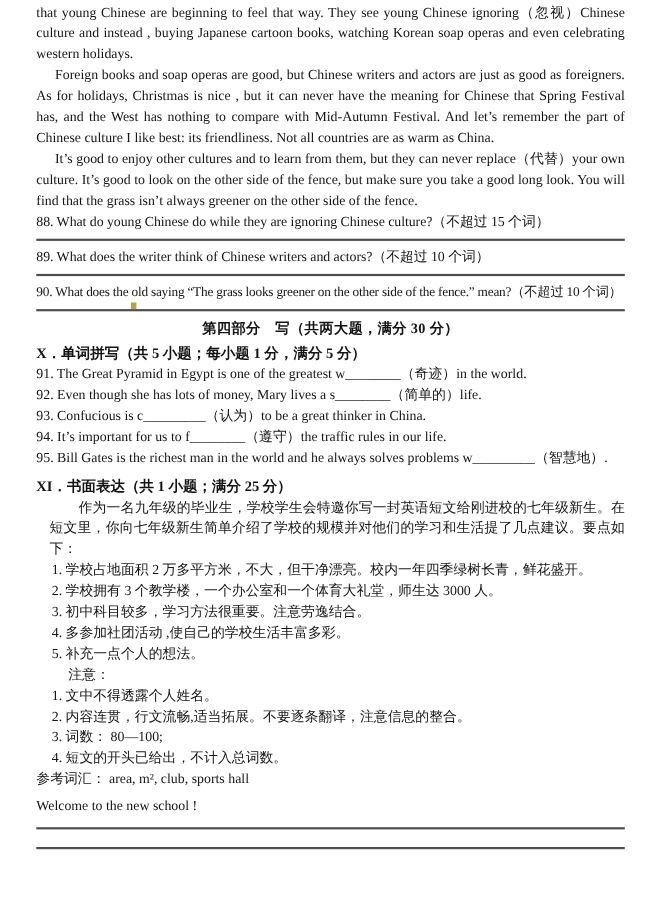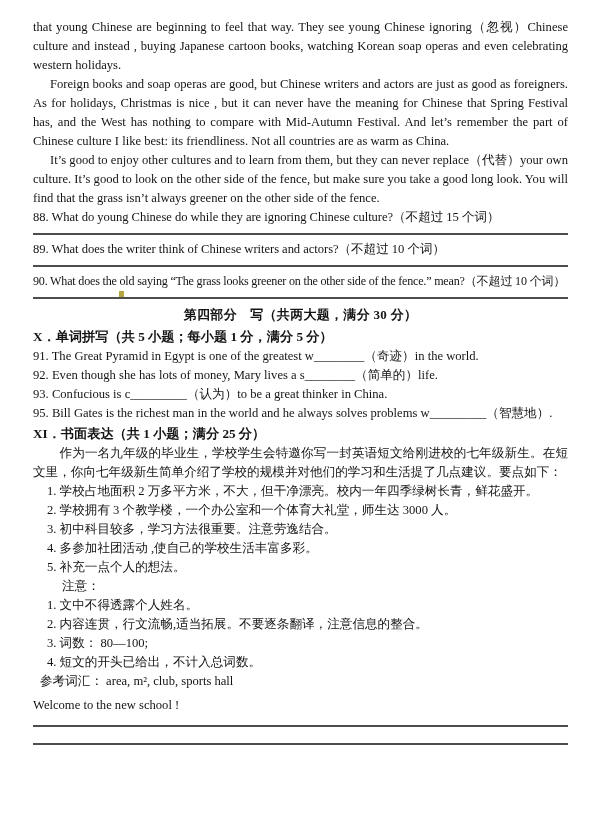--- a/index.html
+++ b/index.html
@@ -8,21 +8,21 @@
     background: #ffffff;
   }
   body {
     width: 600px;
     height: 815px;
     overflow: hidden;
     font-family: "Liberation Serif", "DejaVu Serif", serif;
     color: #141414;
   }
   .page {
-    padding: 18px 32px 0 33px;
+    padding: 2px 32px 0 33px;
   }
   p, h2, h3 {
     margin: 0;
     font-size: 12.6px;
     line-height: 19px;
     font-weight: normal;
   }
   .para {
     text-align: justify;
   }
@@ -58,36 +58,38 @@
     line-height: 22px;
     margin-top: 2px;
     letter-spacing: 0.3px;
   }
   .subsection {
     font-weight: bold;
     font-size: 13.2px;
     line-height: 21px;
   }
   .subsection.xi {
+    margin-top: 5px;
   }
   .item {
     white-space: nowrap;
   }
   .cn-indent {
     text-indent: 2.1em;
     text-align: justify;
+    margin-left: 12px;
   }
   .point {
     margin-left: 14px;
   }
   .notes-label {
     margin-left: 29px;
   }
   .reference {
-    margin-left: 7px;
+    margin-left: 0;
   }
   .opening {
     margin-top: 5px;
   }
   .bottom-rule-first {
     margin-top: 10px;
   }
   .bottom-rule-second {
     margin-top: 16px;
   }
@@ -116,20 +118,21 @@
     </div>
   </section>
 
   <h2 class="section-title">第四部分　写（共两大题，满分 30 分）</h2>
 
   <section>
     <h3 class="subsection">X．单词拼写（共 5 小题；每小题 1 分，满分 5 分）</h3>
     <p class="item">91. The Great Pyramid in Egypt is one of the greatest w________（奇迹）in the world.</p>
     <p class="item">92. Even though she has lots of money, Mary lives a s________（简单的）life.</p>
     <p class="item">93. Confucious is c_________（认为）to be a great thinker in China.</p>
+    <p class="item">94. It’s important for us to f________（遵守）the traffic rules in our life.</p>
     <p class="item">95. Bill Gates is the richest man in the world and he always solves problems w_________（智慧地）.</p>
   </section>
 
   <section>
     <h3 class="subsection xi">XI．书面表达（共 1 小题；满分 25 分）</h3>
     <p class="para cn-indent">作为一名九年级的毕业生，学校学生会特邀你写一封英语短文给刚进校的七年级新生。在短文里，你向七年级新生简单介绍了学校的规模并对他们的学习和生活提了几点建议。要点如下：</p>
 
     <p class="point">1. 学校占地面积 2 万多平方米，不大，但干净漂亮。校内一年四季绿树长青，鲜花盛开。</p>
     <p class="point">2. 学校拥有 3 个教学楼，一个办公室和一个体育大礼堂，师生达 3000 人。</p>
     <p class="point">3. 初中科目较多，学习方法很重要。注意劳逸结合。</p>

